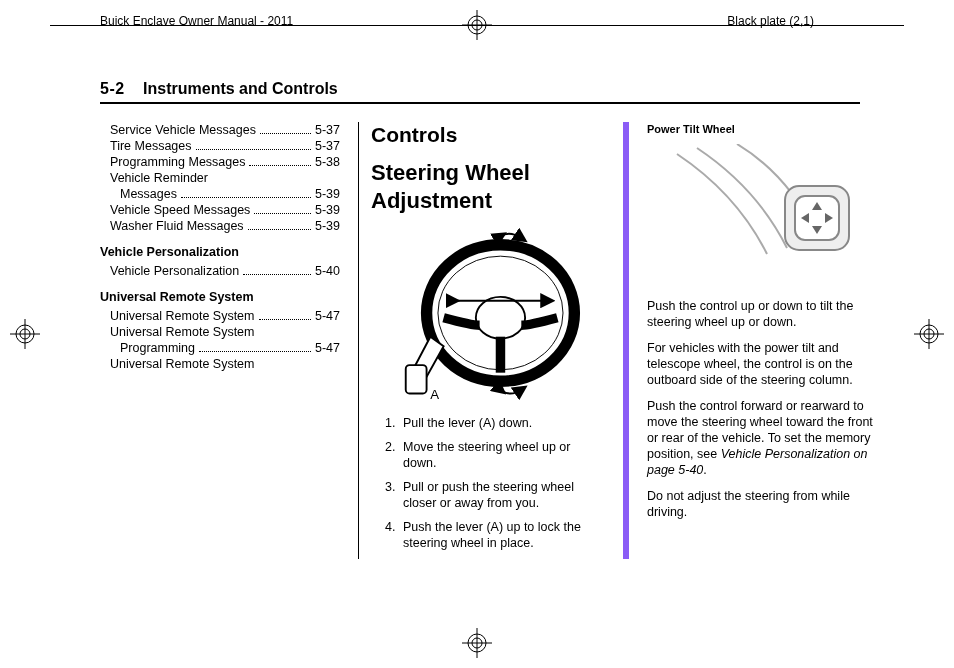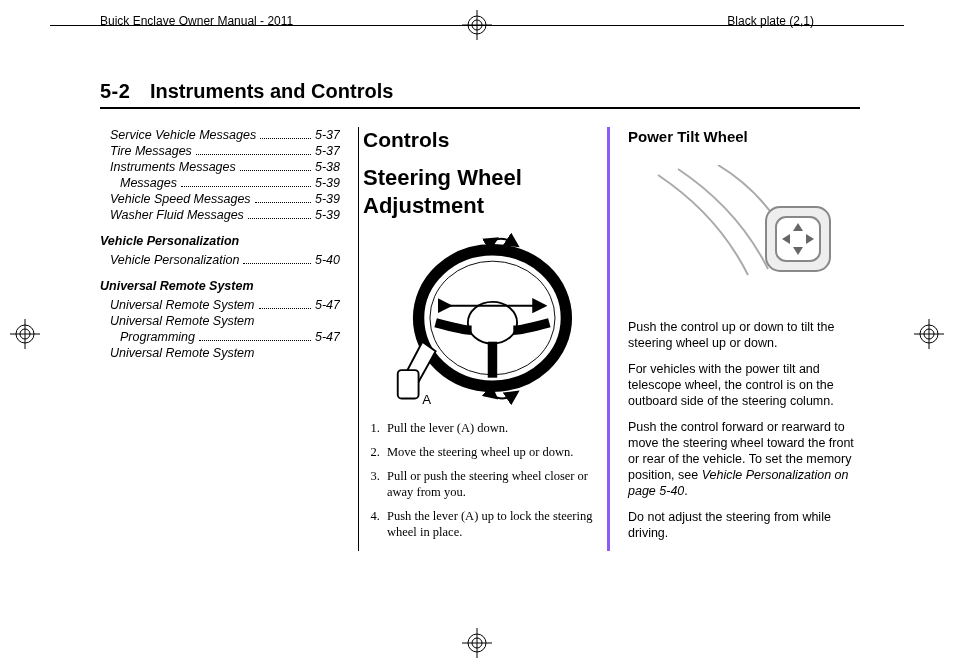--- a/index.html
+++ b/index.html
@@ -50,21 +50,21 @@
 
   
   .page {
     position: absolute;
     top: 80px;
     left: 100px;
     width: 760px;
   }
 
   .section-head {
-    font-size: 20px;
+    font-size: 16px;
     font-weight: bold;
     margin: 0 0 4px 0;
     font-family: Arial, Helvetica, sans-serif;
   }
   .section-head .pg { letter-spacing: 0.5px; margin-right: 14px; }
   .section-rule {
     border: none;
     border-top: 2px solid #000;
     margin: 2px 0 18px 0;
   }
@@ -72,22 +72,22 @@
   .cols {
     display: flex;
     column-gap: 18px;
     font-size: 12.5px;
     line-height: 1.28;
   }
   .col {
     flex: 1;
     min-width: 0;
   }
-  .col.left   { flex: 0 0 240px; font-style: italic; }
-  .col.mid    { flex: 0 0 240px; border-left: 1px solid #000; border-right: 3px solid #8b5cf6; padding: 0 4px; }
+  .col.left   { flex: 0 0 240px; }
+  .col.mid    { flex: 0 0 240px; border-left: 1px solid #000; border-right: 6px solid #8b5cf6; padding: 0 12px; }
   .col.right  { flex: 0 0 240px; }
 
   .toc-line {
     display: flex;
     align-items: baseline;
     white-space: nowrap;
     overflow: hidden;
   }
   .toc-line .label { white-space: normal; }
   .toc-line .dots {
@@ -112,44 +112,43 @@
     margin: 0 0 10px 0;
     font-family: Arial, Helvetica, sans-serif;
   }
   h3.sub {
     font-size: 22px;
     font-weight: bold;
     margin: 0 0 8px 0;
     font-family: Arial, Helvetica, sans-serif;
   }
   h4.small {
-    font-size: 15px;
-    font-weight: bold;
-    margin: 0 0 19px 0;
+    font-size: 11px;
+    font-weight: bold;
+    margin: 0 0 8px 0;
     font-family: Arial, Helvetica, sans-serif;
   }
 
   .illus {
     width: 200px;
     height: 180px;
     margin: 6px auto 12px auto;
   }
   .illus svg { width: 100%; height: 100%; }
 
   .illus2 {
     width: 200px;
     height: 140px;
     margin: 6px auto 14px auto;
   }
   .illus2 svg { width: 100%; height: 100%; }
 
   ol.steps {
-    margin: 0;
+    margin: 8px;
     padding-left: 20px;
-    font-family: Liberation Serif, serif;
   }
   ol.steps li { margin-bottom: 8px; padding-left: 4px; }
 
   p.body { margin: 0 0 10px 0; }
   .ital { font-style: italic; }
 </style>
 </head>
 <body>
 
 <div class="print-mark top">
@@ -207,25 +206,28 @@
         <span class="label">Service Vehicle Messages</span>
         <span class="dots"></span>
         <span>5-37</span>
       </div>
       <div class="toc-line indent">
         <span class="label">Tire Messages</span>
         <span class="dots"></span>
         <span>5-37</span>
       </div>
       <div class="toc-line indent">
-        <span class="label">Instruments Messages</span>
+        <span class="label">Programming Messages</span>
         <span class="dots"></span>
         <span>5-38</span>
       </div>
 
+      <div class="toc-line indent">
+        <span class="label">Vehicle Reminder</span>
+      </div>
       <div class="toc-line indent2">
         <span class="label">Messages</span>
         <span class="dots"></span>
         <span>5-39</span>
       </div>
 
       <div class="toc-line indent">
         <span class="label">Vehicle Speed Messages</span>
         <span class="dots"></span>
         <span>5-39</span>

